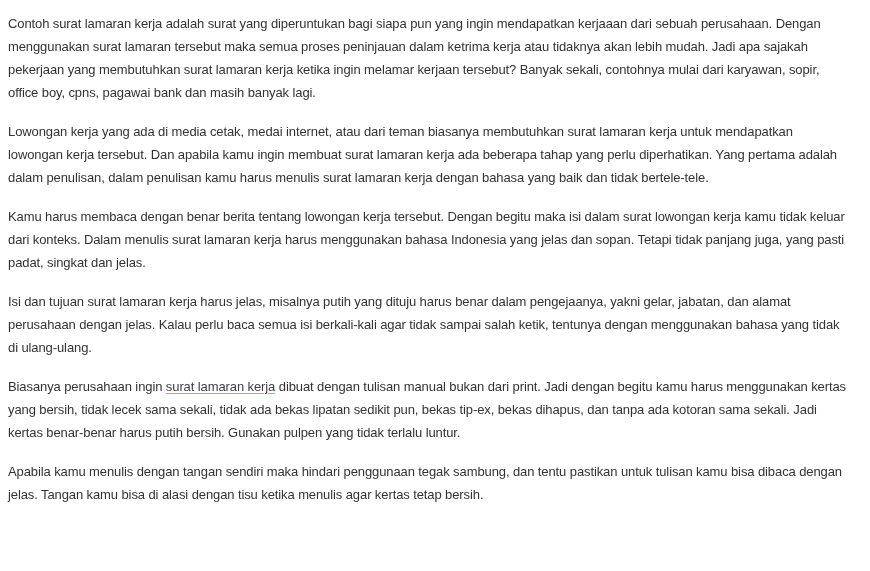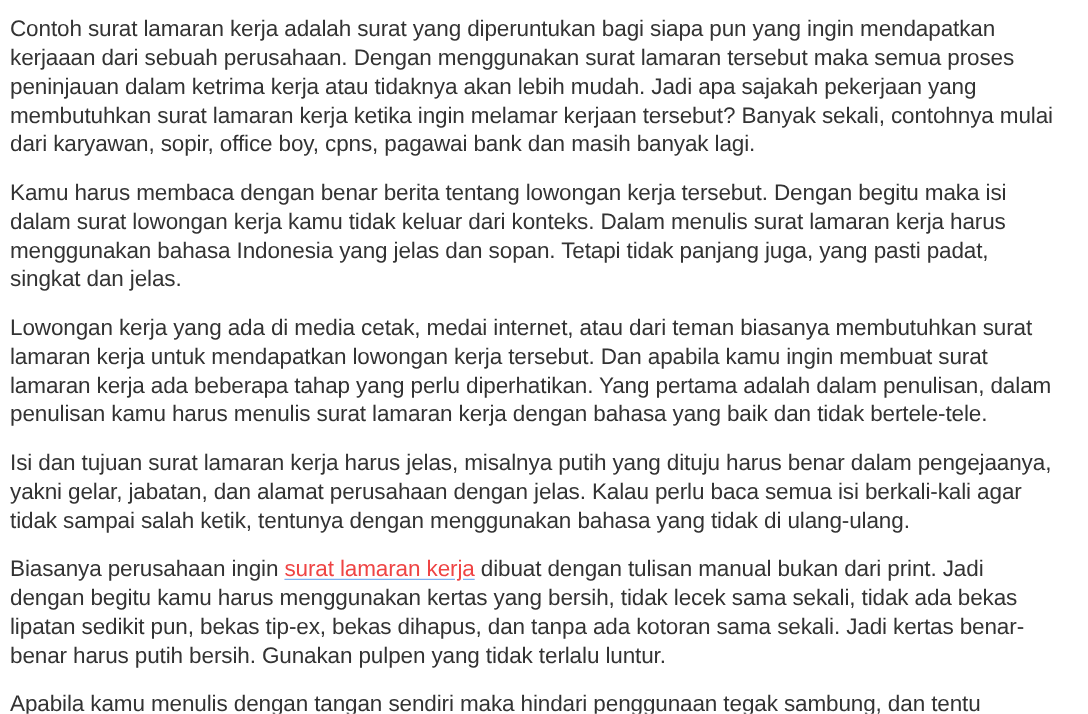--- a/index.html
+++ b/index.html
@@ -13,43 +13,43 @@
   .article {
     box-sizing: border-box;
     width: 870px;
     height: 571px;
     padding: 12px 9px 0 8px;
     overflow: hidden;
   }
   .article p {
     margin: 0 15px 16px 0;
     font-family: "Liberation Sans", "DejaVu Sans", sans-serif;
-    font-size: 18px;
+    font-size: 13px;
     line-height: 23px;
     letter-spacing: -0.1px;
     color: #333333;
     text-align: left;
   }
   .article a {
-    color: #ef4444;
+    color: #404040;
     text-decoration: underline;
     text-decoration-color: #7fb0f0;
     text-underline-offset: 2px;
     cursor: pointer;
   }
 </style>
 </head>
 <body>
 
 <div class="article">
   <p>Contoh surat lamaran kerja adalah surat yang diperuntukan bagi siapa pun yang ingin mendapatkan kerjaaan dari sebuah perusahaan. Dengan menggunakan surat lamaran tersebut maka semua proses peninjauan dalam ketrima kerja atau tidaknya akan lebih mudah. Jadi apa sajakah pekerjaan yang membutuhkan surat lamaran kerja ketika ingin melamar kerjaan tersebut? Banyak sekali, contohnya mulai dari karyawan, sopir, office boy, cpns, pagawai bank dan masih banyak lagi.</p>
 
+  <p>Lowongan kerja yang ada di media cetak, medai internet, atau dari teman biasanya membutuhkan surat lamaran kerja untuk mendapatkan lowongan kerja tersebut. Dan apabila kamu ingin membuat surat lamaran kerja ada beberapa tahap yang perlu diperhatikan. Yang pertama adalah dalam penulisan, dalam penulisan kamu harus menulis surat lamaran kerja dengan bahasa yang baik dan tidak bertele-tele.</p>
+
   <p>Kamu harus membaca dengan benar berita tentang lowongan kerja tersebut. Dengan begitu maka isi dalam surat lowongan kerja kamu tidak keluar dari konteks. Dalam menulis surat lamaran kerja harus menggunakan bahasa Indonesia yang jelas dan sopan. Tetapi tidak panjang juga, yang pasti padat, singkat dan jelas.</p>
-
-  <p>Lowongan kerja yang ada di media cetak, medai internet, atau dari teman biasanya membutuhkan surat lamaran kerja untuk mendapatkan lowongan kerja tersebut. Dan apabila kamu ingin membuat surat lamaran kerja ada beberapa tahap yang perlu diperhatikan. Yang pertama adalah dalam penulisan, dalam penulisan kamu harus menulis surat lamaran kerja dengan bahasa yang baik dan tidak bertele-tele.</p>
 
   <p>Isi dan tujuan surat lamaran kerja harus jelas, misalnya putih yang dituju harus benar dalam pengejaanya,  yakni gelar, jabatan, dan alamat perusahaan dengan jelas. Kalau perlu baca semua isi berkali-kali agar tidak sampai salah ketik, tentunya dengan menggunakan bahasa yang tidak di ulang-ulang.</p>
 
   <p><span>Biasanya perusahaan ingin </span><a href="#">surat lamaran kerja</a><span> dibuat dengan tulisan manual bukan dari print. Jadi dengan begitu kamu harus menggunakan kertas yang bersih, tidak lecek sama sekali, tidak ada bekas lipatan sedikit pun, bekas tip-ex, bekas dihapus, dan tanpa ada kotoran sama sekali. Jadi kertas benar-benar harus putih bersih. Gunakan pulpen yang tidak terlalu luntur.</span></p>
 
   <p>Apabila kamu menulis dengan tangan sendiri maka hindari penggunaan tegak sambung, dan tentu pastikan untuk tulisan kamu bisa dibaca dengan jelas. Tangan kamu bisa di alasi dengan tisu ketika menulis agar kertas tetap bersih.</p>
 
 </div>
 
 </body></html>

